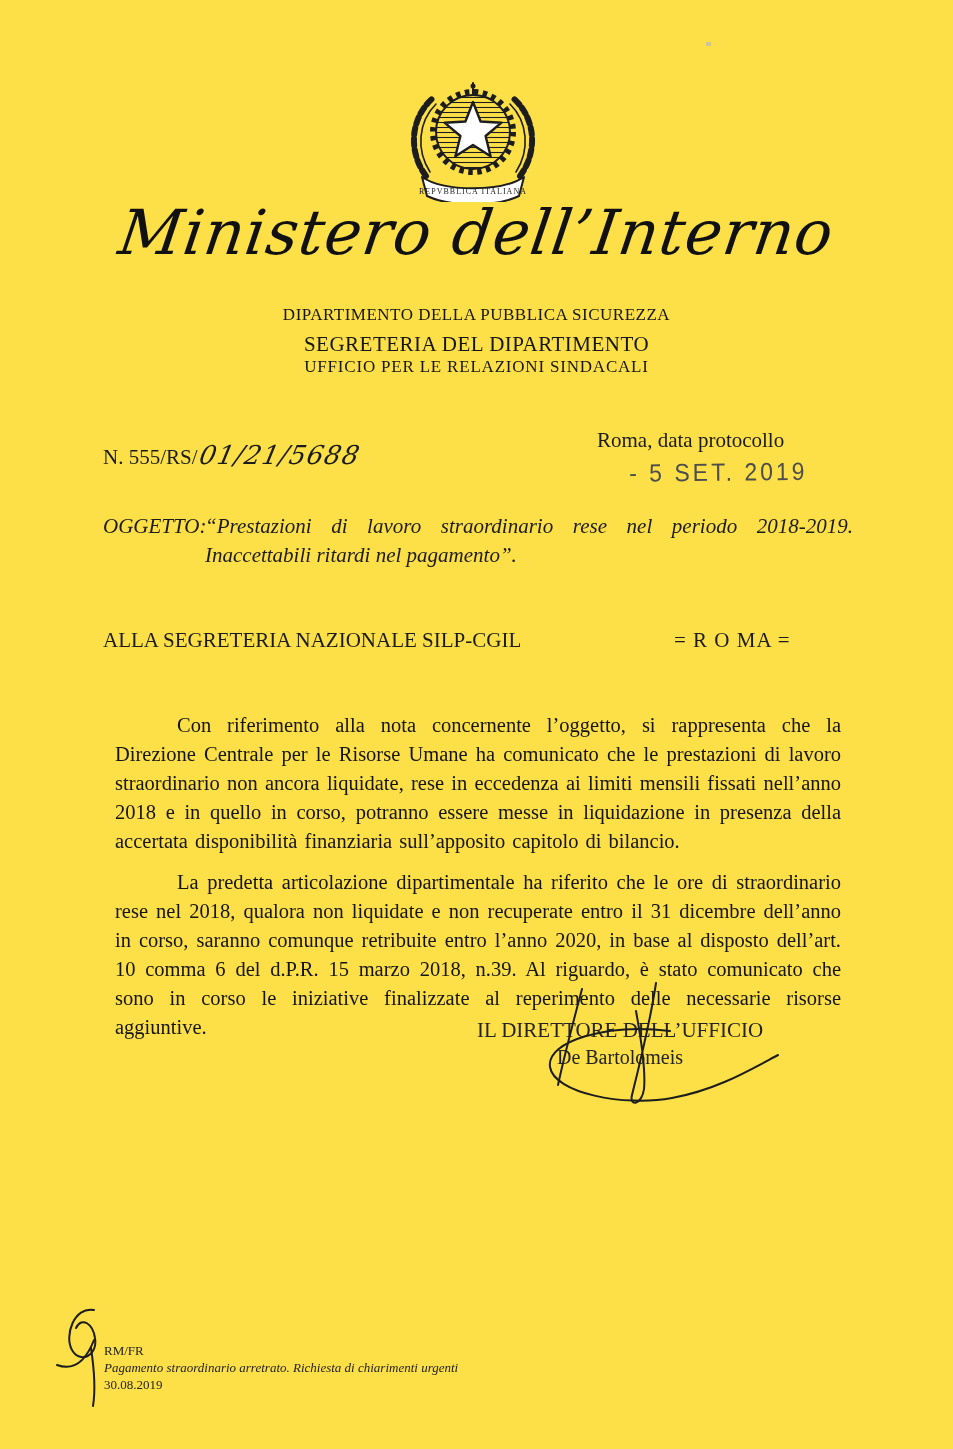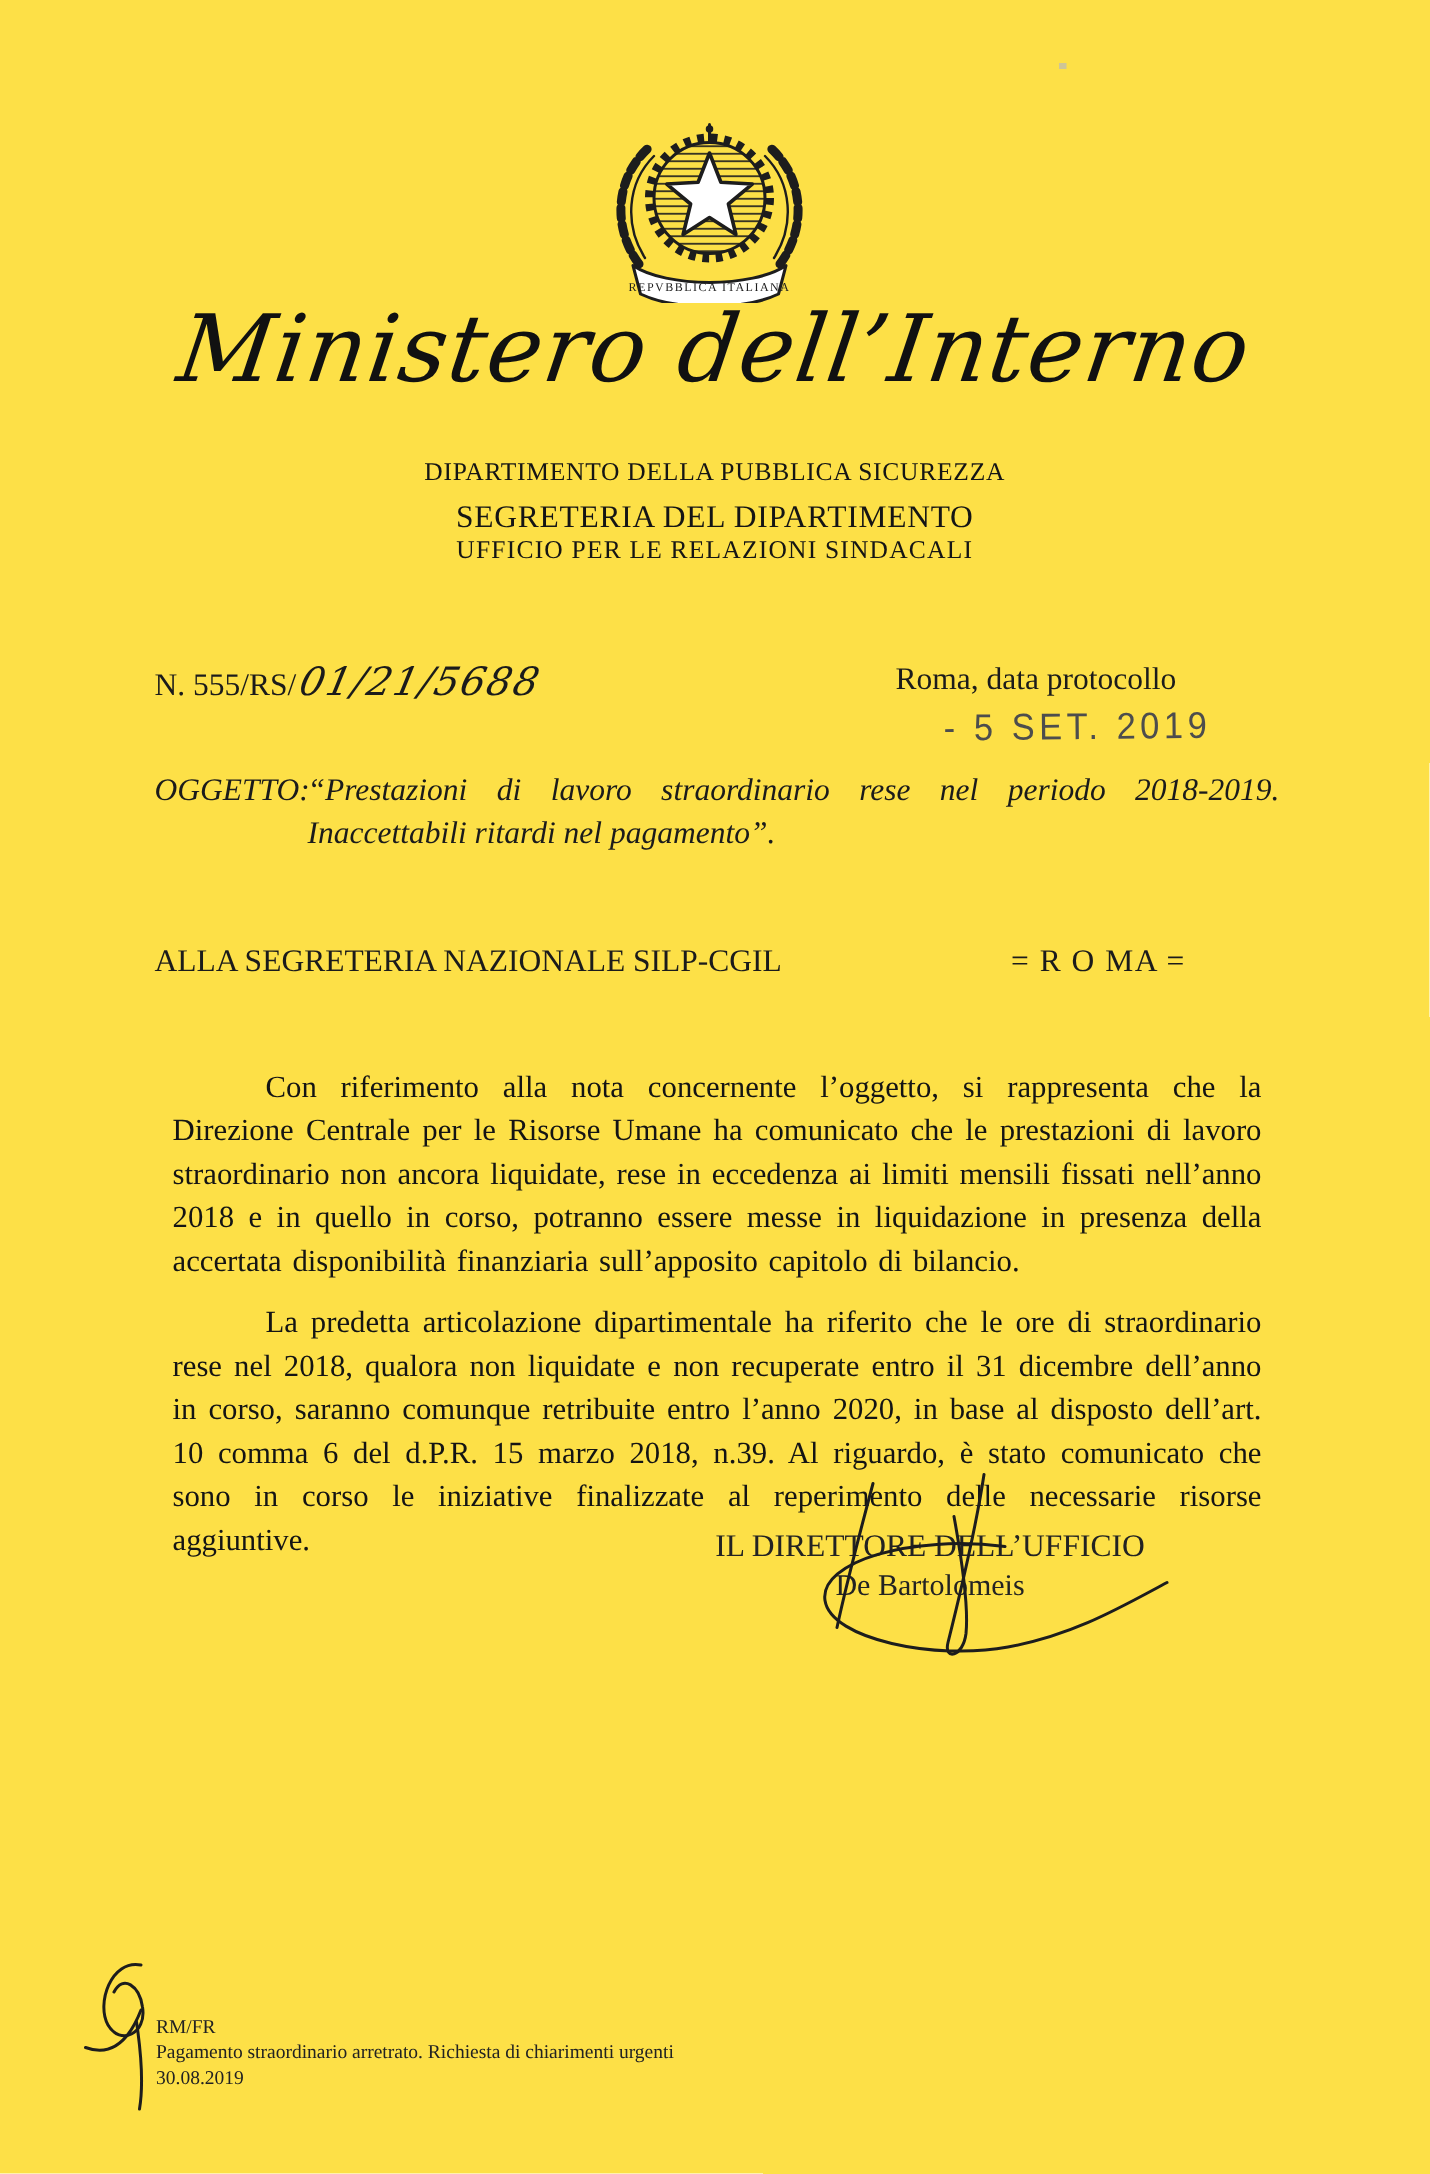--- a/index.html
+++ b/index.html
@@ -72,21 +72,21 @@
     font-style: italic;
     font-size: 26px;
     letter-spacing: 1px;
     transform: skewX(-12deg);
     display: inline-block;
     margin-left: 2px;
   }
   .proto-right {
     position: absolute;
     left: 597px;
-    top: 440px;
+    top: 428px;
     font-size: 21px;
     white-space: nowrap;
   }
   .date-stamp {
     margin-top: 6px;
     margin-left: 32px;
     font-family: "Liberation Sans", sans-serif;
     font-size: 23px;
     letter-spacing: 3px;
     color: #4d4d4d;
@@ -176,21 +176,21 @@
 
   
   .footer {
     position: absolute;
     left: 104px;
     top: 1342px;
     font-size: 13px;
     line-height: 17px;
     color: #222;
   }
-  .footer-ref { }
+  .footer-ref { font-style: italic; }
   .footer-scribble {
     position: absolute;
     left: 52px;
     top: 1302px;
     pointer-events: none;
   }
 
   svg .ink {
     fill: none;
     stroke: #1d1d1d;

